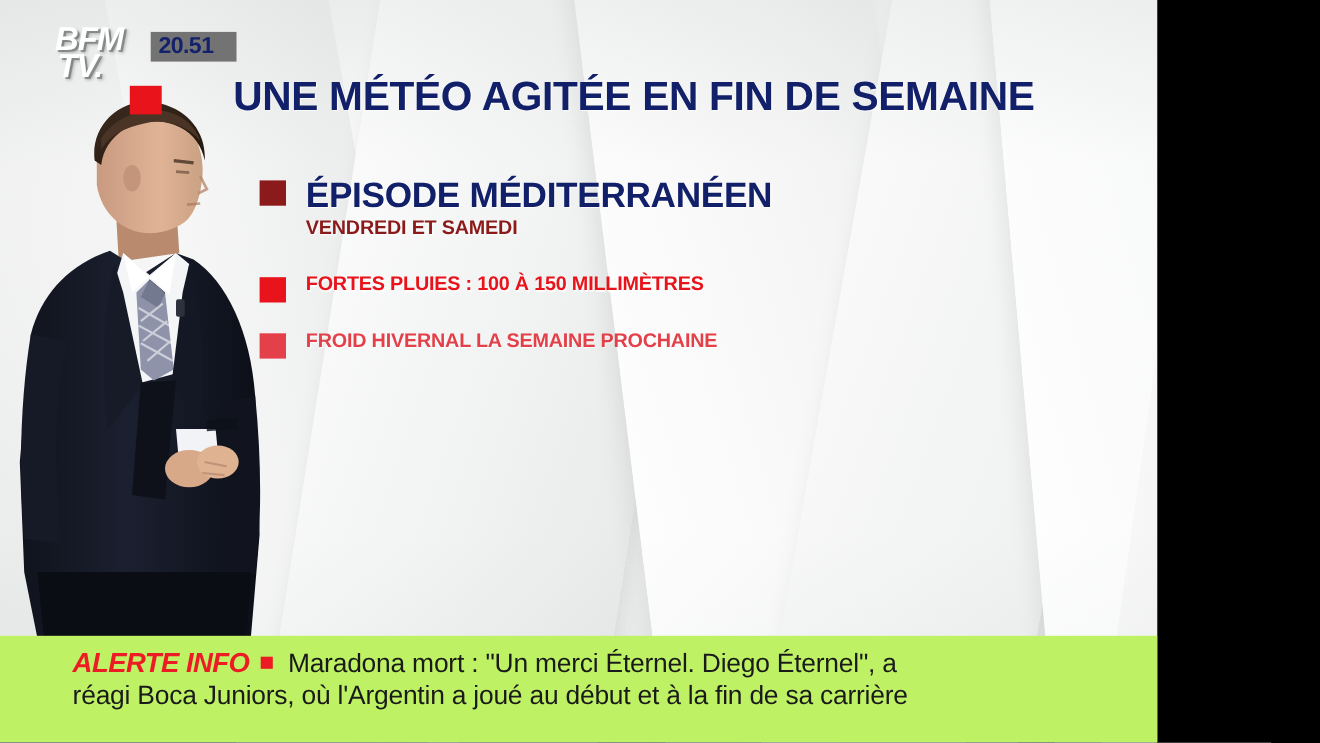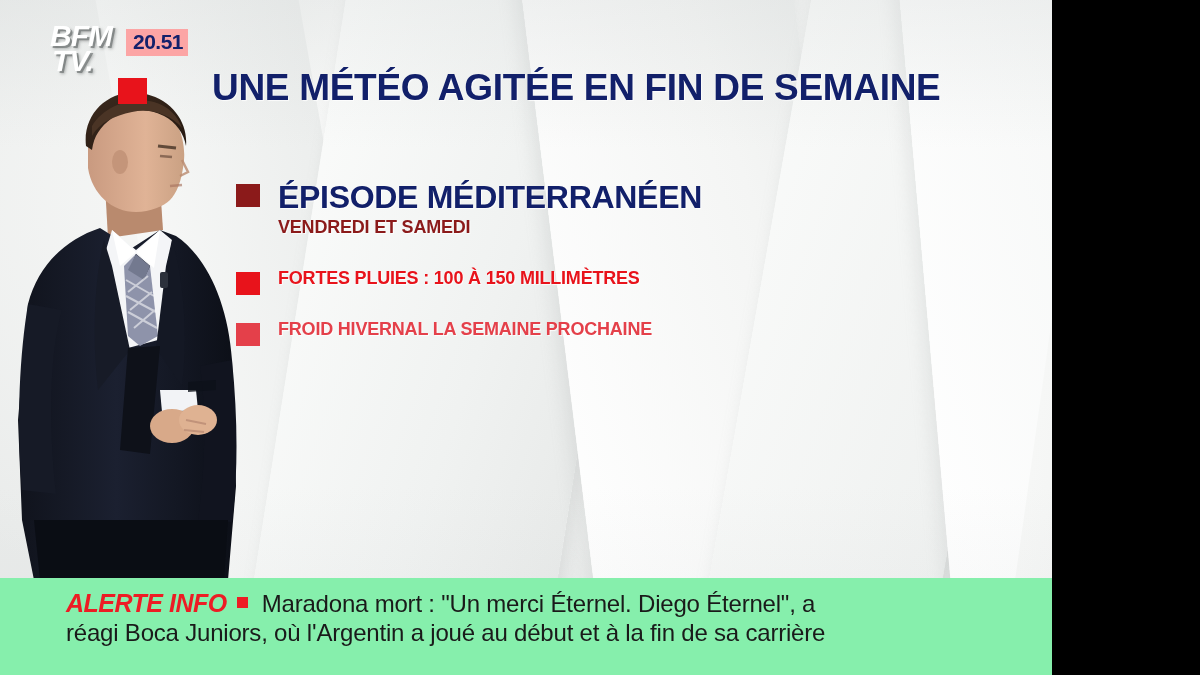--- a/index.html
+++ b/index.html
@@ -41,47 +41,47 @@
   .pr-svg{position:absolute;left:0;top:0;}
 
   
   .logo-wrap{position:absolute;left:50px;top:24px;width:150px;height:62px;z-index:6;}
   .bfm-logo{position:absolute;left:0;top:0;line-height:.82;font-weight:bold;
     font-family:"Liberation Sans",sans-serif;font-size:30px;color:#ffffff;
     letter-spacing:-1px;font-style:italic;
     text-shadow:2px 2px 0 rgba(90,95,95,.55), 3px 3px 3px rgba(60,65,65,.35);}
   .bfm-l2{padding-left:2px;}
   .bfm-dot{color:#ffffff;}
-  .clock{position:absolute;left:76px;top:5px;background:#fca5a5;
-    padding:2px 5px 3px 7px;font-size:21px;font-weight:bold;color:#14216b;
+  .clock{position:absolute;left:87px;top:5px;background:#737373;
+    padding:2px 21px 3px 7px;font-size:21px;font-weight:bold;color:#14216b;
     letter-spacing:-.5px;line-height:1.05;}
 
   
   .headline-row{position:absolute;left:118px;top:75px;right:0;z-index:4;}
   .sq-head{position:absolute;left:0;top:3px;width:29px;height:26px;background:#e8131b;}
   .headline{position:absolute;left:62px;top:-8px;white-space:nowrap;
     font-size:37px;font-weight:bold;color:#12206a;letter-spacing:-.3px;
     font-family:"Liberation Sans",sans-serif;
     text-shadow:1px 1px 1px rgba(255,255,255,.8);margin-left:32px;}
 
   
   .bullets{position:absolute;left:236px;top:160px;z-index:3;width:960px;}
-  .bullet{position:relative;margin-bottom:31px;margin-top:20px;}
+  .bullet{position:relative;margin-bottom:31px;}
   .b-sq{position:absolute;left:0;top:4px;width:24px;height:23px;}
   .b-text{margin-left:42px;}
   .b-title{font-size:32px;font-weight:bold;color:#12206a;letter-spacing:-.3px;
     line-height:1.12;white-space:nowrap;
     text-shadow:1px 1px 1px rgba(255,255,255,.85);}
   .b-sub{font-size:18px;font-weight:bold;letter-spacing:-.2px;line-height:1.12;
     white-space:nowrap;margin-top:1px;
     text-shadow:1px 1px 1px rgba(255,255,255,.85);}
 
   
   .ticker{position:absolute;left:0;bottom:0;width:1200px;height:97px;
-    background:#86efac;z-index:8;}
+    background:#bef264;z-index:8;}
   .tk-inner{position:absolute;left:66px;top:11px;right:30px;}
   .tk-line1{white-space:nowrap;}
   .alerte{display:inline-block;font-size:25px;font-weight:bold;color:#ed1c24;
     font-style:italic;letter-spacing:-.5px;vertical-align:middle;}
   .tk-sep{display:inline-block;width:11px;height:11px;background:#ed1c24;
     margin:0 14px 3px 10px;vertical-align:middle;}
   .tk-txt{display:inline;font-size:24px;color:#1a1a1a;vertical-align:middle;
     letter-spacing:-.2px;}
   .tk-line2{font-size:24px;color:#1a1a1a;margin-top:1px;letter-spacing:-.2px;
     white-space:nowrap;}

